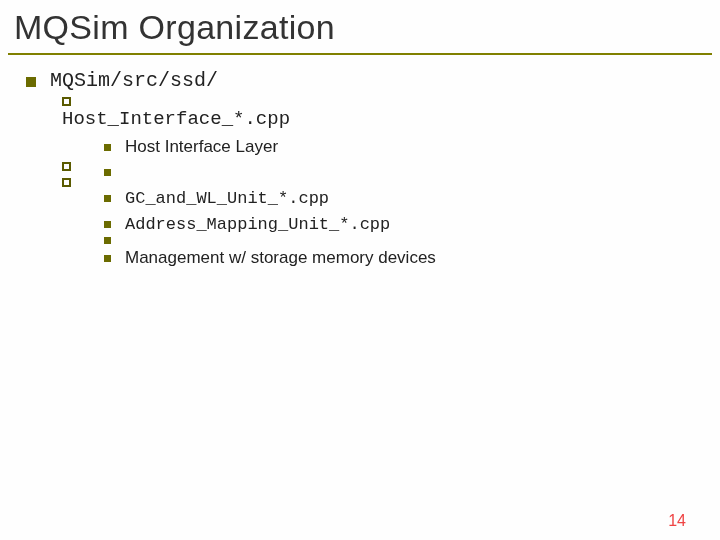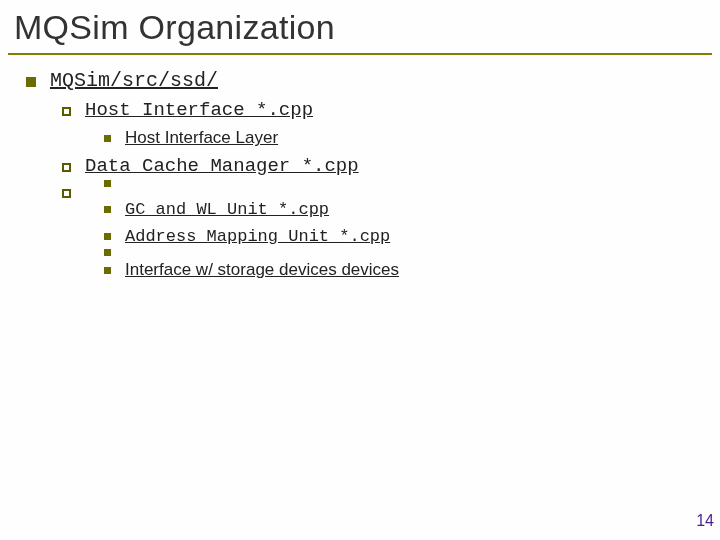--- a/index.html
+++ b/index.html
@@ -27,28 +27,27 @@
   .title-rule {
     border: none;
     border-top: 2.5px solid #808000;
     margin: 2px 8px 10px 8px;
   }
   .body {
     padding-left: 26px;
     padding-right: 8px;
     font-size: 20px;
     line-height: 1.55;
-    text-decoration: underline;
   }
   .row {
     display: flex;
     align-items: baseline;
   }
   .lvl-1 { padding-left: 0px; }
-  .lvl-2 { padding-left: 36px; }
+  .lvl-2 { padding-left: 36px; flex-direction: column; }
   .lvl-3 { padding-left: 78px; }
   .bullet {
     display: inline-block;
     flex: 0 0 auto;
     margin-right: 8px;
   }
   
   .b1 {
     width: 10px; height: 10px;
     background: #6b6b00;
@@ -81,23 +80,23 @@
   .lvl-2 .mono { font-size: 19px; }
   .lvl-3 .mono { font-size: 17px; }
   .sans {
     font-family: Arial, Helvetica, sans-serif;
     text-align: center;
   }
   .lvl-3 .sans { font-size: 17px; }
   .pagenum {
     position: absolute;
     bottom: 10px;
-    right: 6px;
+    right: 34px;
     font-size: 16px;
-    color: #4c1d95;
+    color: #ef4444;
   }
 </style>
 </head>
 <body>
 
 <div class="slide">
 
   <div class="title">MQSim Organization</div>
   <hr class="title-rule">
 
@@ -112,21 +111,20 @@
       <span class="bullet b2"></span>
       <span class="mono">Host_Interface_*.cpp</span>
     </div>
     <div class="row lvl-3">
       <span class="bullet b3"></span>
       <span class="sans">Host Interface Layer</span>
     </div>
 
     <div class="row lvl-2">
       <span class="bullet b2"></span>
-      <span class="mono">Data_Cache_Manager_*.cpp</span>
     </div>
     <div class="row lvl-3">
       <span class="bullet b3"></span>
     </div>
 
     <div class="row lvl-2">
       <span class="bullet b2"></span>
     </div>
     <div class="row lvl-3">
       <span class="bullet b3"></span>
@@ -135,19 +133,19 @@
     <div class="row lvl-3">
       <span class="bullet b3"></span>
       <span class="mono">Address_Mapping_Unit_*.cpp</span>
     </div>
     <div class="row lvl-3">
       <span class="bullet b3"></span>
     </div>
 
     <div class="row lvl-3">
       <span class="bullet b3"></span>
-      <span class="sans">Interface w/ storage devices devices</span>
+      <span class="sans">Management w/ storage memory devices</span>
     </div>
 
   </div>
 
   <div class="pagenum">14</div>
 </div>
 
 </body></html>

